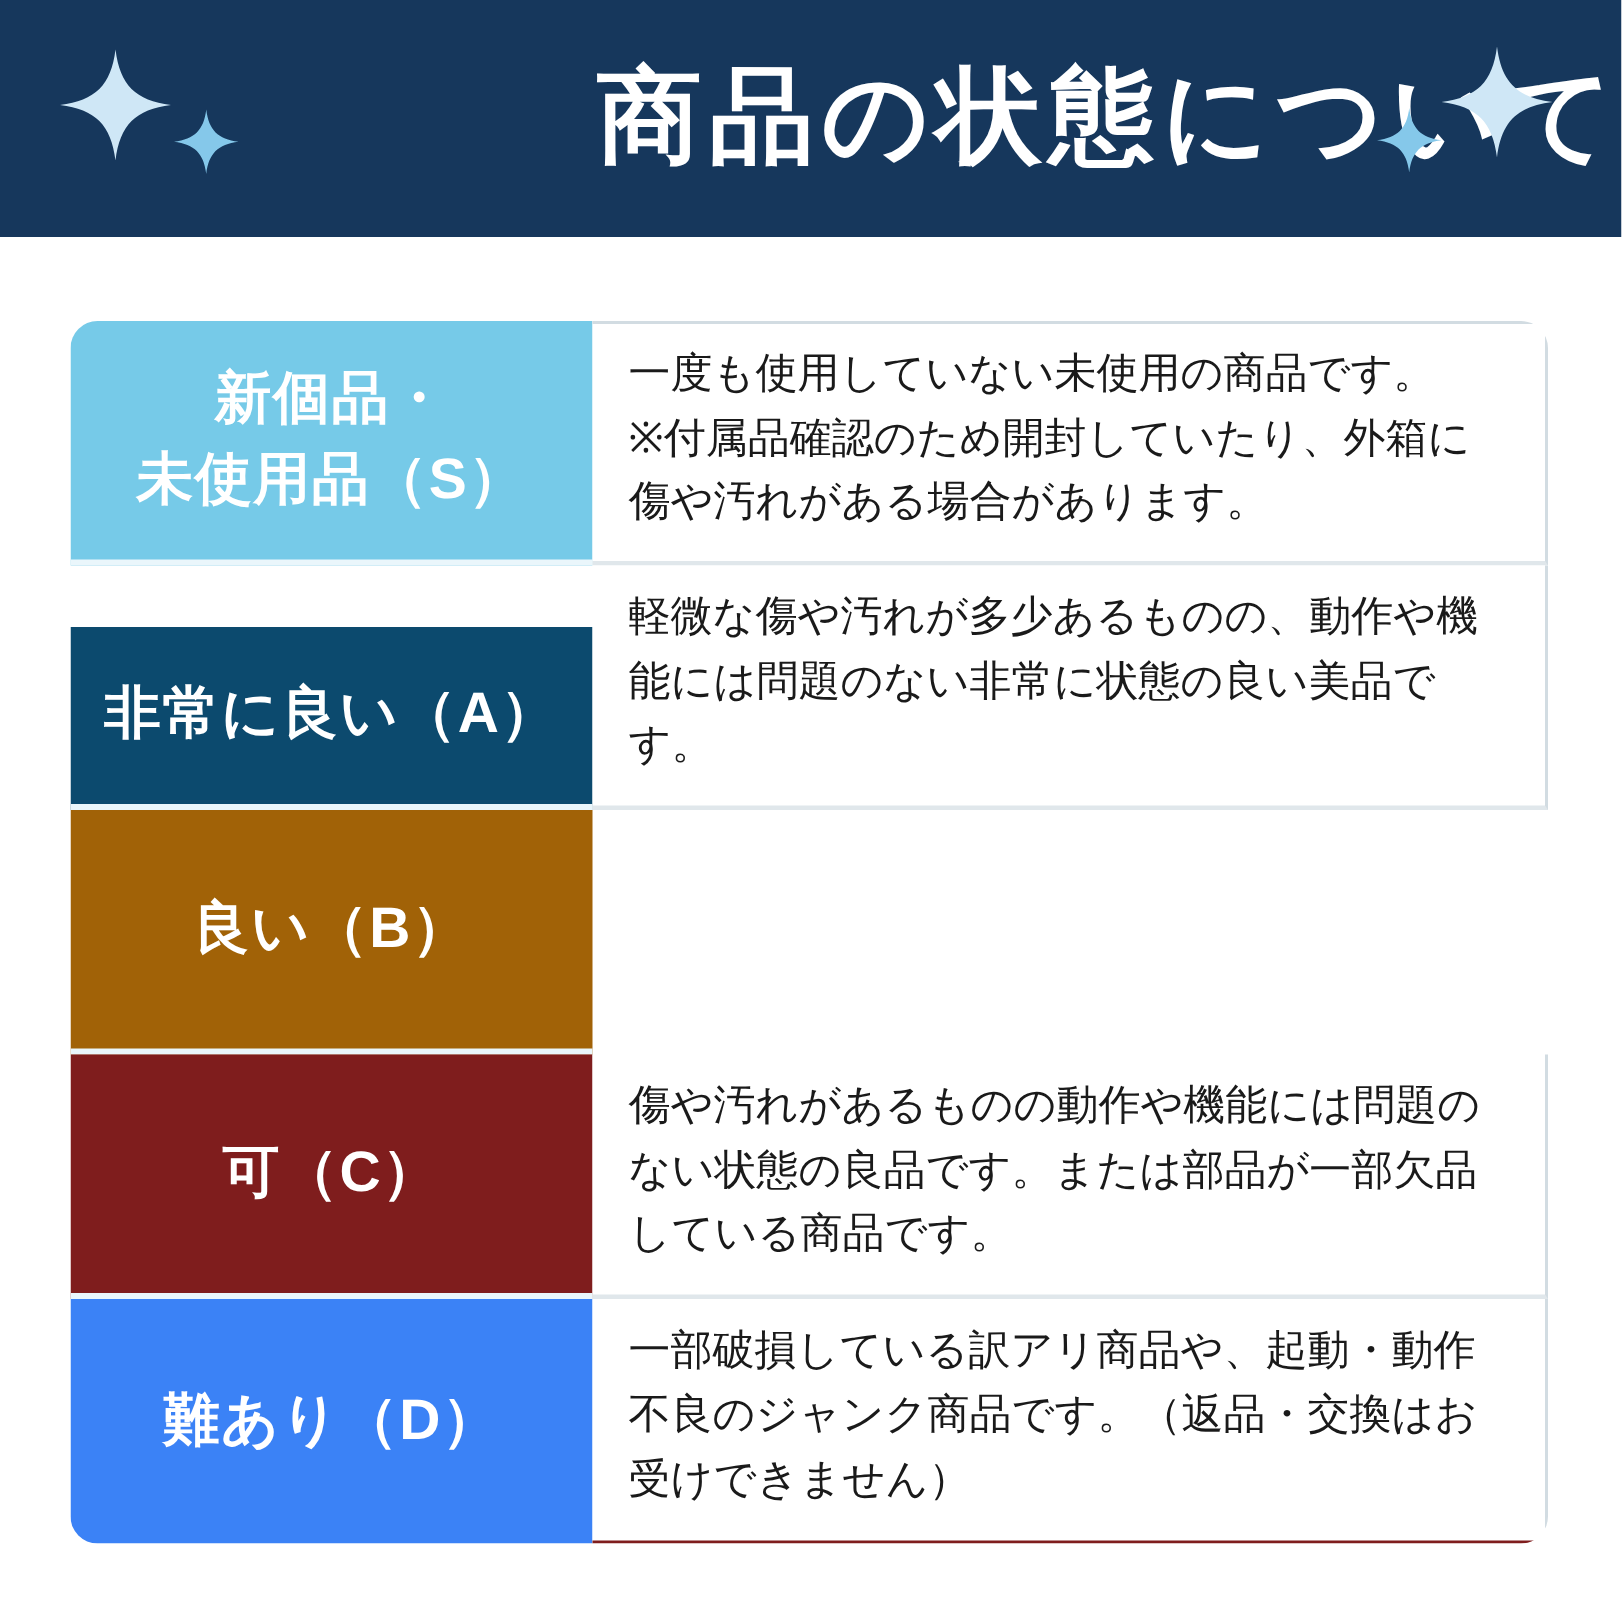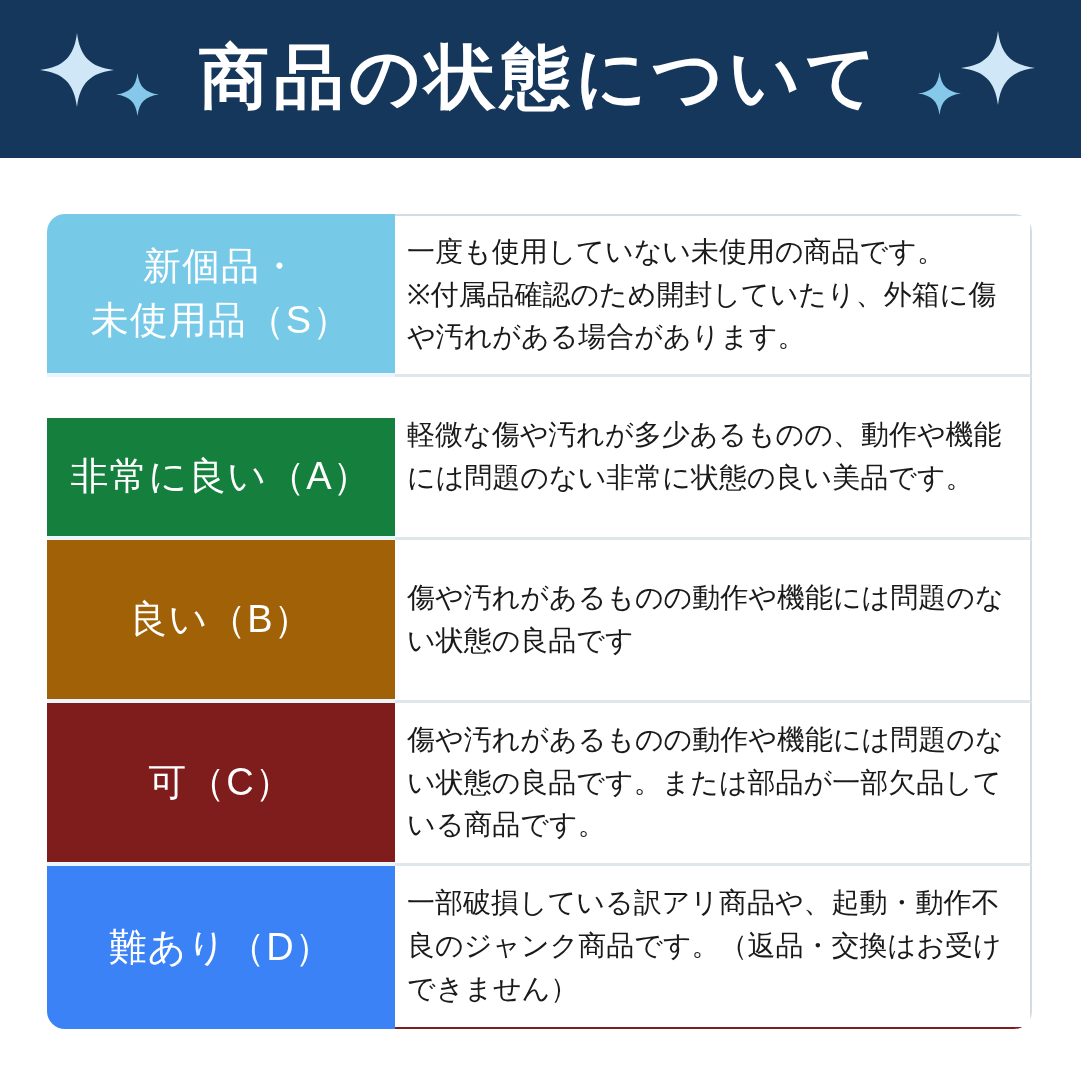--- a/index.html
+++ b/index.html
@@ -17,21 +17,21 @@
 
   
   .header {
     position: absolute;
     left: 0; top: 0;
     width: 1081px;
     height: 158px;
     background: #16375C;
     display: flex;
     align-items: center;
-    justify-content: center;
+    justify-content: flex-end;
   }
   .page-title {
     margin: 0;
     color: #ffffff;
     font-size: 70px;
     font-weight: 800;
     letter-spacing: 5px;
     line-height: 1;
     transform: translateY(-2px);
     white-space: nowrap;
@@ -63,37 +63,38 @@
   .grade-cell {
     flex: 0 0 348px;
     width: 348px;
     box-sizing: border-box;
     display: flex;
     align-items: center;
     justify-content: center;
     text-align: center;
     color: #ffffff;
     font-size: 38px;
-    font-weight: 400;
+    font-weight: 700;
     line-height: 1.42;
     white-space: pre-line;
     letter-spacing: 1px;
     border-bottom: 4px solid #EAF6FB;
   }
   .condition-row:last-child .grade-cell { border-bottom: none; }
 
   .desc-cell {
     flex: 1 1 auto;
     box-sizing: border-box;
     background: #ffffff;
     display: flex;
     align-items: center;
-    padding: 6px 24px 6px 12px;
+    padding: 6px 24px 6px 24px;
     border-right: 2px solid #D2DCE2;
     border-bottom: 3px solid #E0E7EB;
+    font-family: Liberation Mono, monospace;
   }
   .condition-row:first-child .desc-cell { border-top: 2px solid #D2DCE2; }
   .condition-row:last-child  .desc-cell { border-bottom: 2px solid #7f1d1d; }
 
   .desc-text {
     font-size: 28px;
     line-height: 1.53;
     color: #1a1a1a;
     font-weight: 500;
     white-space: pre-line;
@@ -126,34 +127,31 @@
       <span>新個品・
 未使用品（S）</span>
     </div>
     <div class="desc-cell">
       <span class="desc-text">一度も使用していない未使用の商品です。
 ※付属品確認のため開封していたり、外箱に傷や汚れがある場合があります。</span>
     </div>
   </div>
 
   <div class="condition-row">
-    <div class="grade-cell" style="background: #15803d; margin-top: 41px;">
+    <div class="grade-cell" style="background: #0c4a6e; margin-top: 41px;">
       <span>非常に良い（A）</span>
     </div>
     <div class="desc-cell">
       <span class="desc-text">軽微な傷や汚れが多少あるものの、動作や機能には問題のない非常に状態の良い美品です。</span>
     </div>
   </div>
 
   <div class="condition-row">
     <div class="grade-cell" style="background: #a16207;">
       <span>良い（B）</span>
-    </div>
-    <div class="desc-cell">
-      <span class="desc-text">傷や汚れがあるものの動作や機能には問題のない状態の良品です</span>
     </div>
   </div>
 
   <div class="condition-row">
     <div class="grade-cell" style="background: #7f1d1d;">
       <span>可（C）</span>
     </div>
     <div class="desc-cell">
       <span class="desc-text">傷や汚れがあるものの動作や機能には問題のない状態の良品です。または部品が一部欠品している商品です。</span>
     </div>

